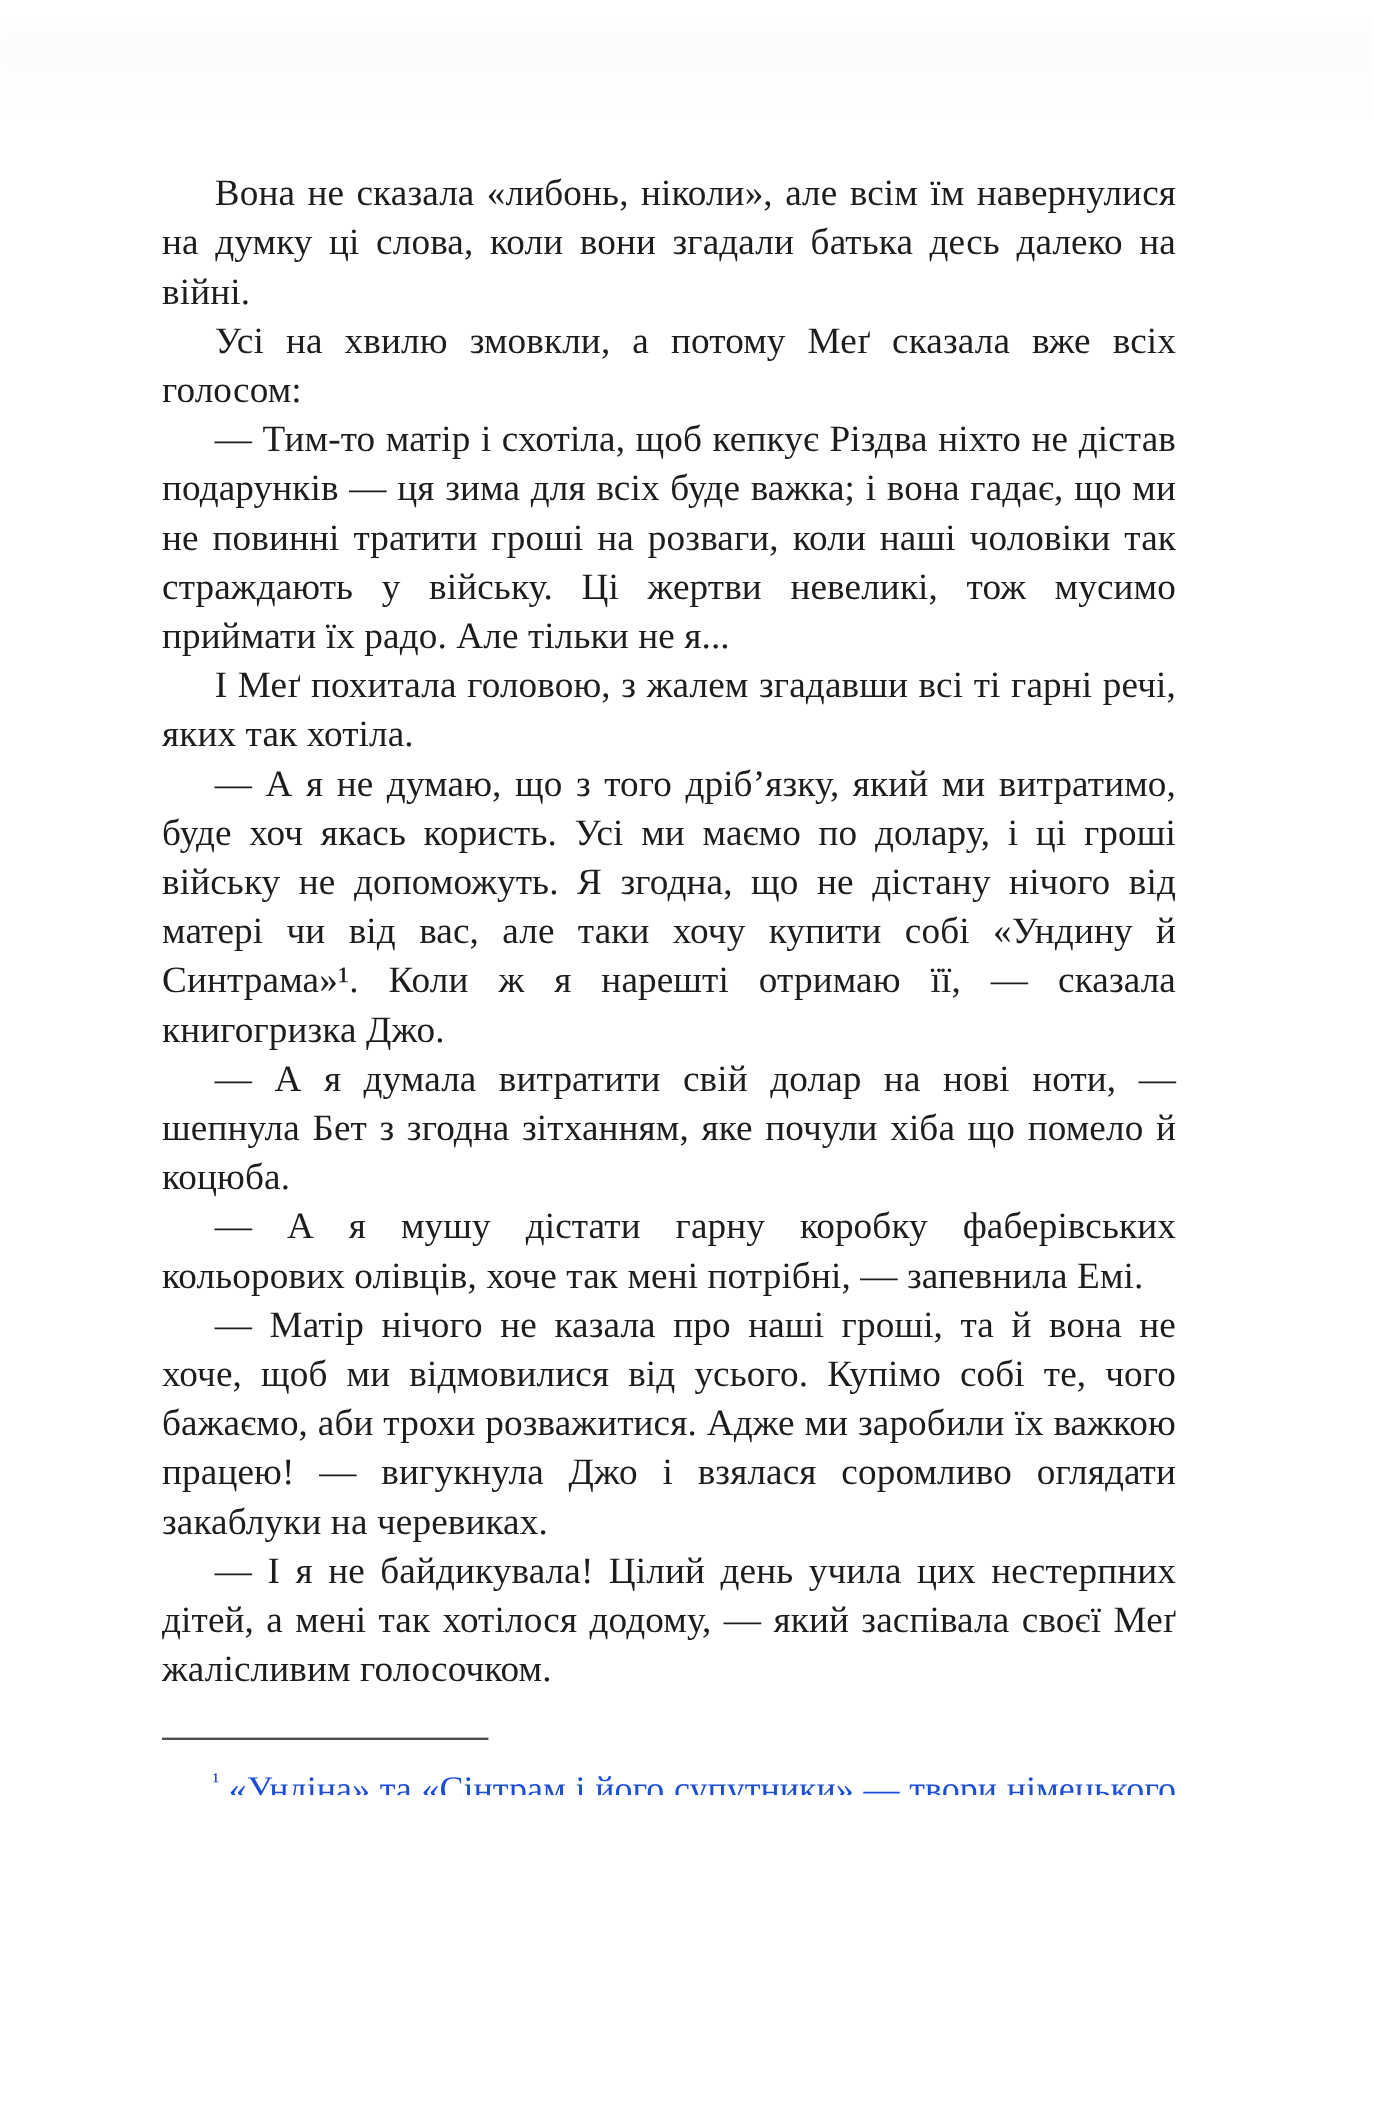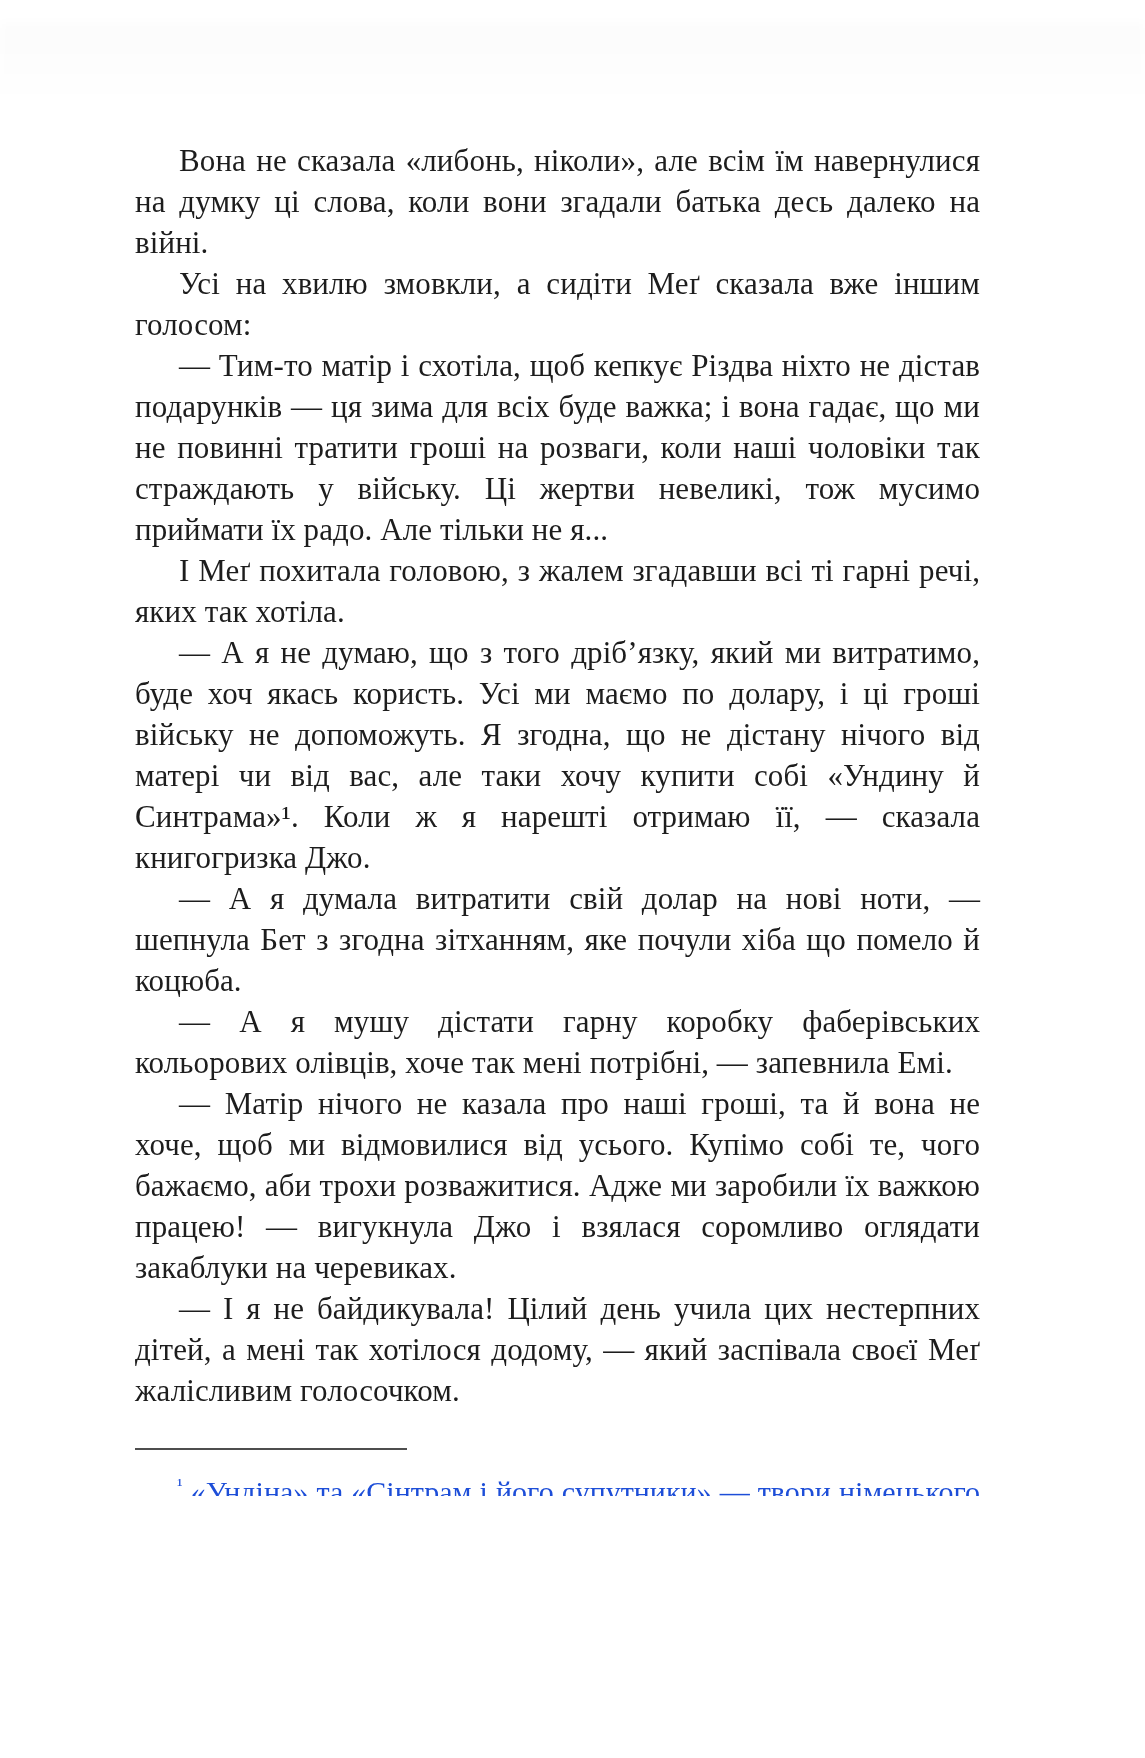--- a/index.html
+++ b/index.html
@@ -90,21 +90,21 @@
 </style>
 </head>
 <body>
 
 <div class="book-page">
 
   <div class="scan-band"></div>
 
   <div class="text-block">
     <p class="body-par">Вона не сказала «либонь, ніколи», але всім їм навернулися на думку ці слова, коли вони згадали батька десь далеко на війні.</p>
-    <p class="body-par">Усі на хвилю змовкли, а сидіти Меґ сказала вже іншим голосом:</p>
+    <p class="body-par">Усі на хвилю змовкли, а потому Меґ сказала вже всіх голосом:</p>
     <p class="body-par">— Тим-то матір і схотіла, щоб кепкує Різдва ніхто не дістав подарунків — ця зима для всіх буде важка; і вона гадає, що ми не повинні тратити гроші на розваги, коли наші чоловіки так страждають у війську. Ці жертви невеликі, тож мусимо приймати їх радо. Але тільки не я...</p>
     <p class="body-par">І Меґ похитала головою, з жалем згадавши всі ті гарні речі, яких так хотіла.</p>
     <p class="body-par">— А я не думаю, що з того дріб’язку, який ми витратимо, буде хоч якась користь. Усі ми маємо по долару, і ці гроші війську не допоможуть. Я згодна, що не дістану нічого від матері чи від вас, але таки хочу купити собі «Ундину й Синтрама»¹. Коли ж я нарешті отримаю її, — сказала книгогризка Джо.</p>
     <p class="body-par">— А я думала витратити свій долар на нові ноти, — шепнула Бет з згодна зітханням, яке почули хіба що помело й коцюба.</p>
     <p class="body-par">— А я мушу дістати гарну коробку фаберівських кольорових олівців, хоче так мені потрібні, — запевнила Емі.</p>
     <p class="body-par">— Матір нічого не казала про наші гроші, та й вона не хоче, щоб ми відмовилися від усього. Купімо собі те, чого бажаємо, аби трохи розважитися. Адже ми заробили їх важкою працею! — вигукнула Джо і взялася соромливо оглядати закаблуки на черевиках.</p>
     <p class="body-par">— І я не байдикувала! Цілий день учила цих нестерпних дітей, а мені так хотілося додому, — який заспівала своєї Меґ жалісливим голосочком.</p>
   </div>
 
   <div class="footnote-block">

